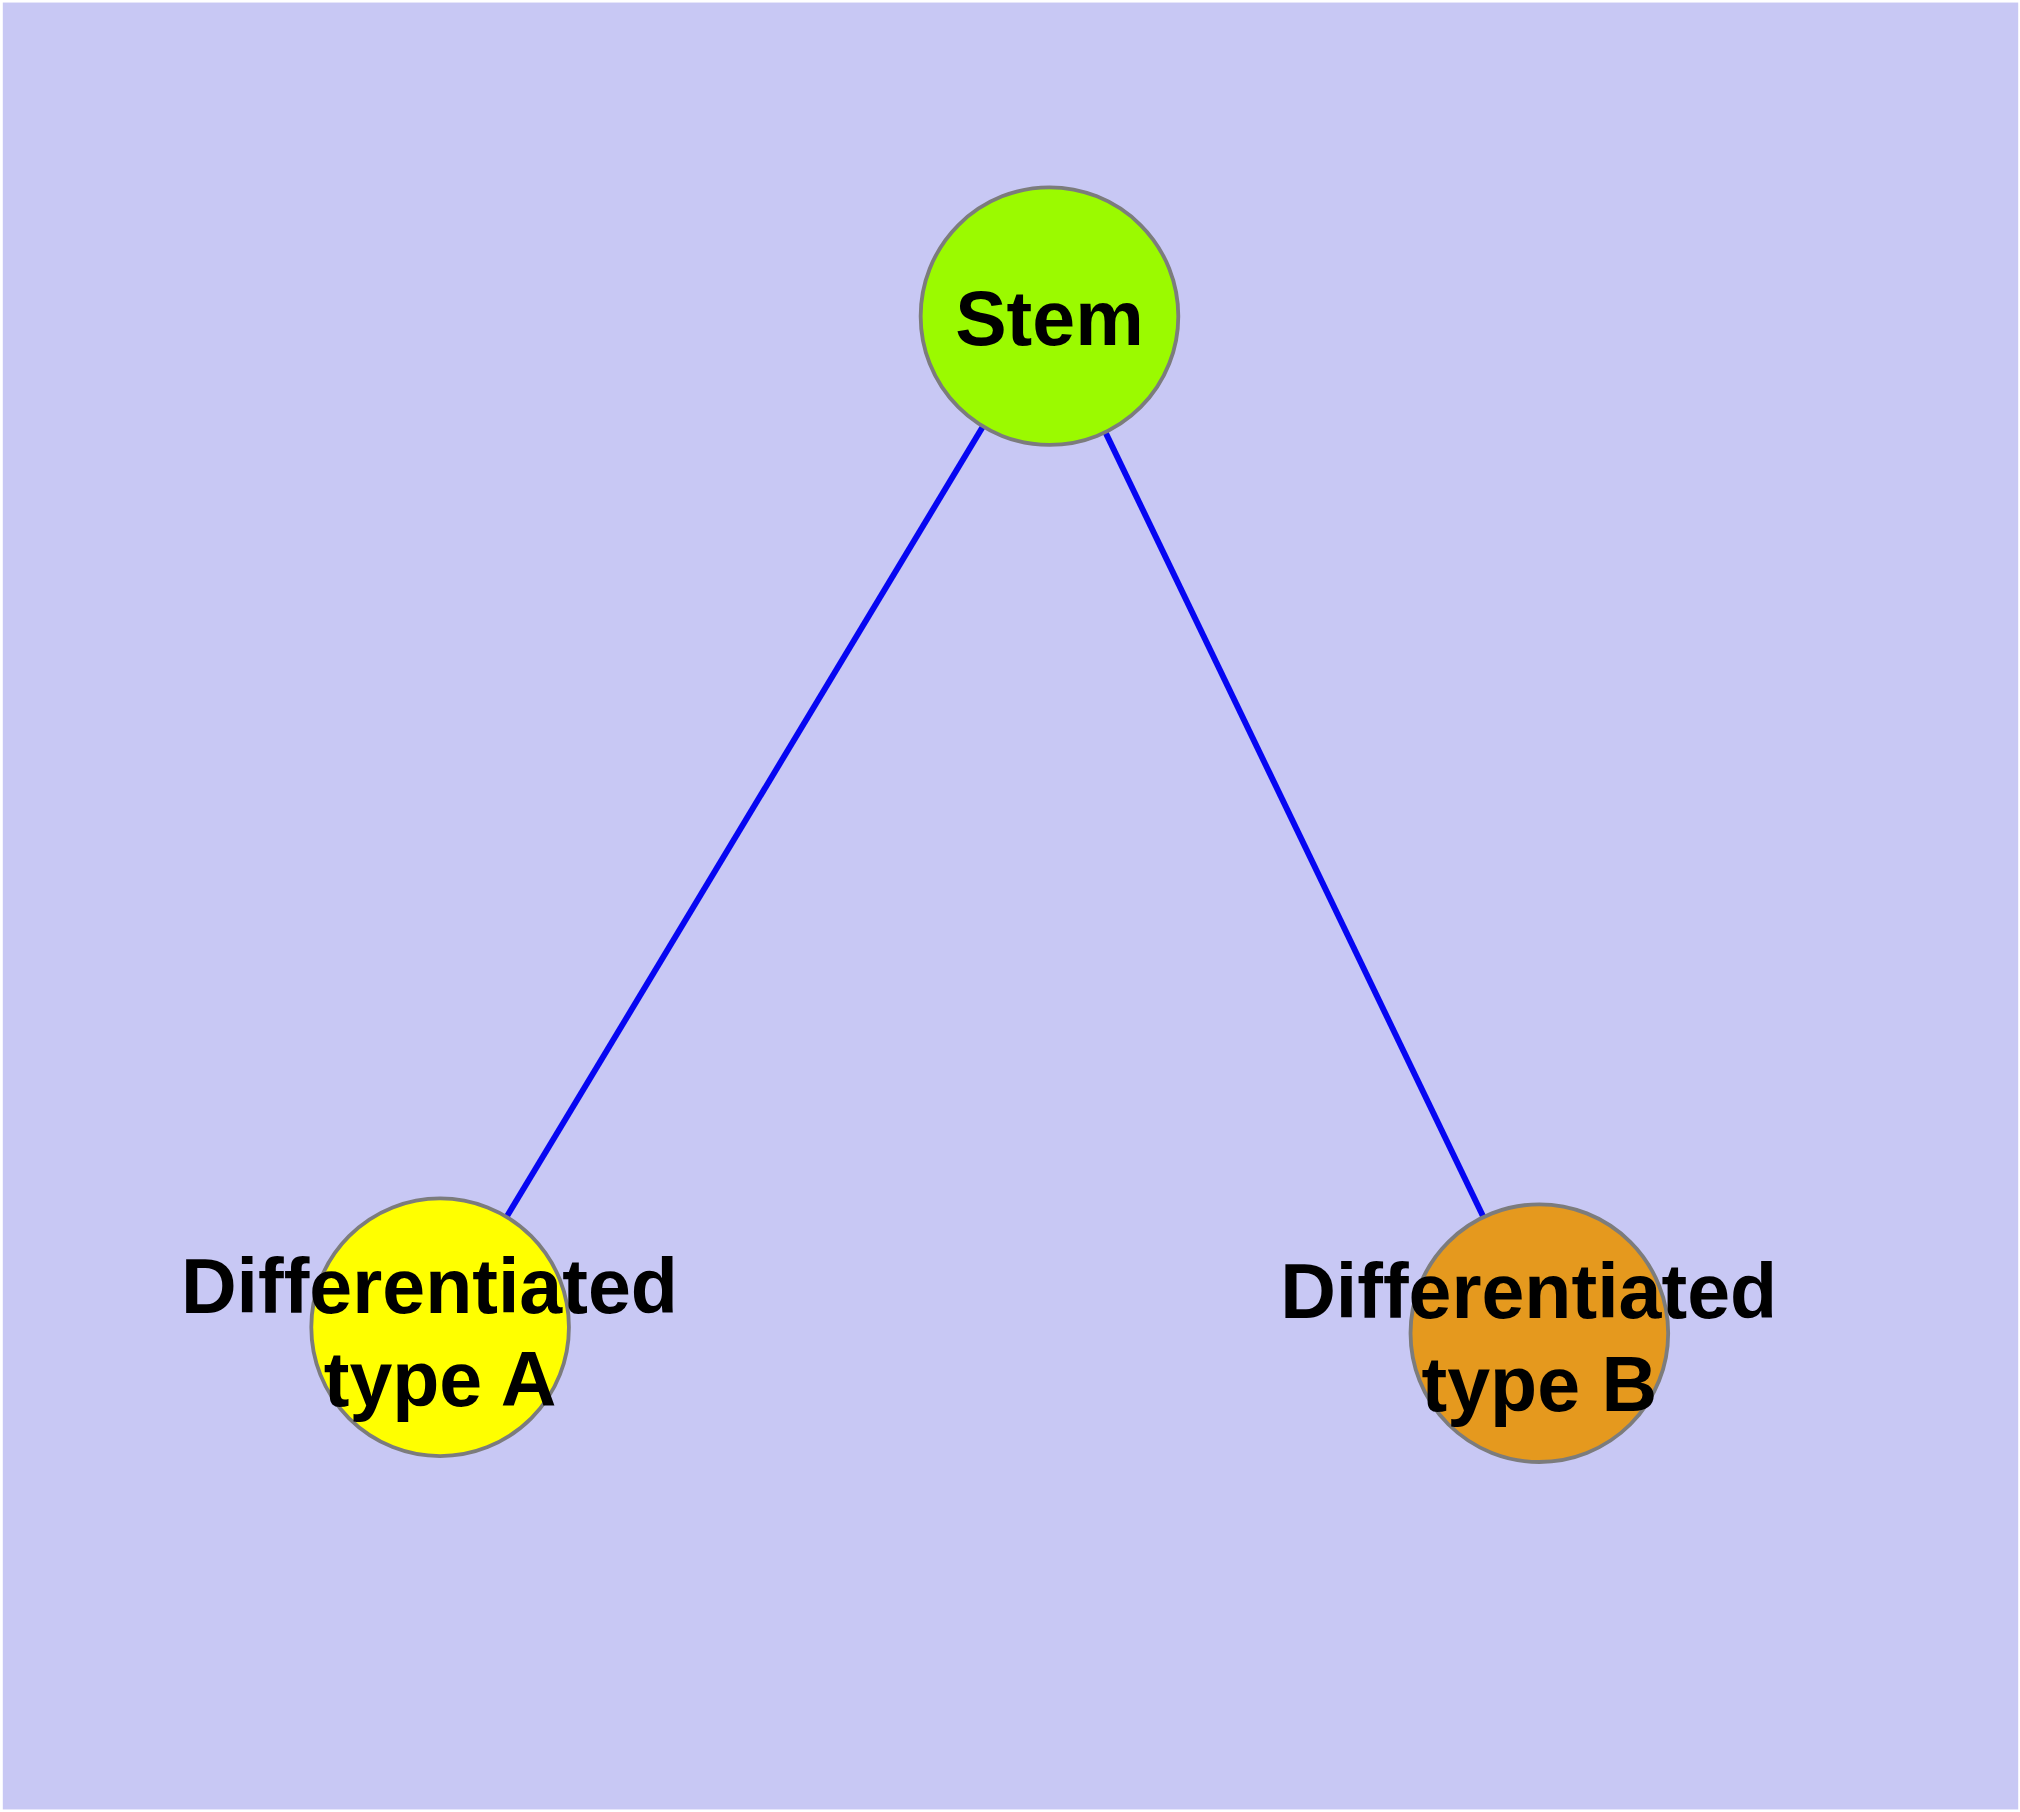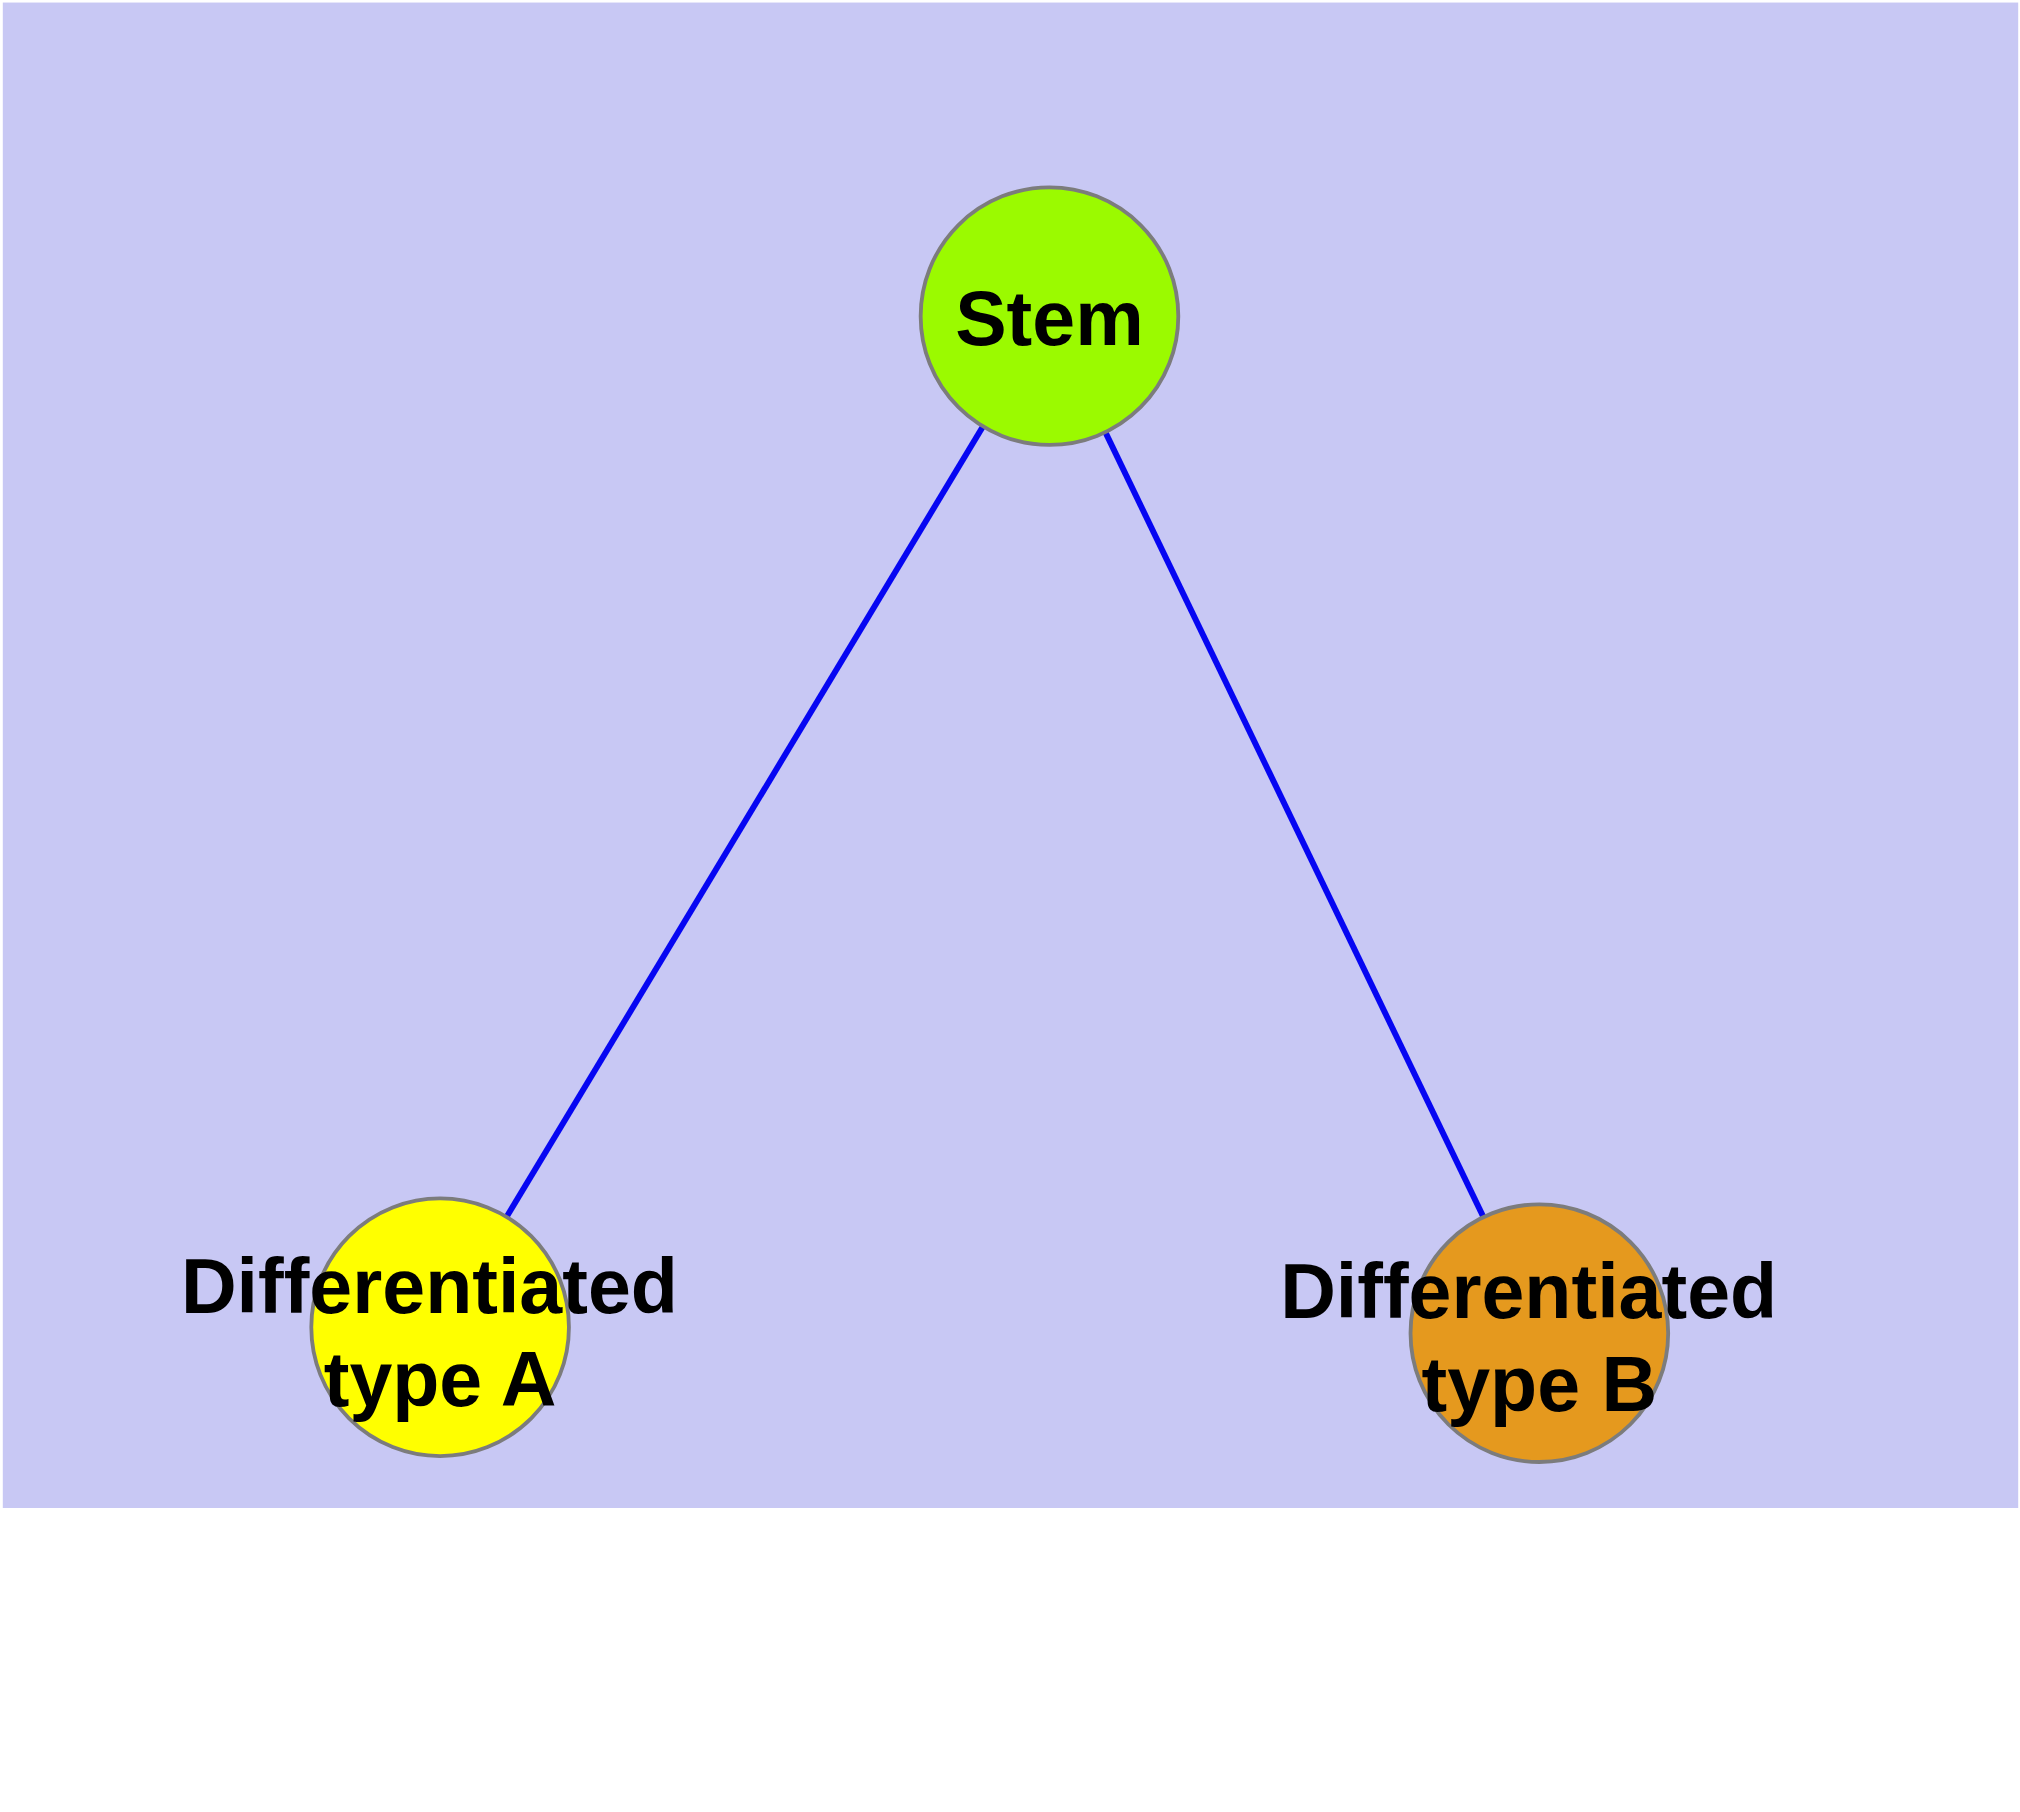--- a/index.html
+++ b/index.html
@@ -3,21 +3,21 @@
 <meta charset="utf-8">
 <style>
   html, body {
     margin: 0;
     padding: 0;
     background: #ffffff;
   }
   .stage {
     position: relative;
     width: 2021px;
-    height: 1508px;
+    height: 1812px;
   }
   svg {
     display: block;
   }
   .node-label {
     font-family: "Liberation Sans", sans-serif;
     font-weight: bold;
     font-size: 91px;
     fill: #000000;
   }

